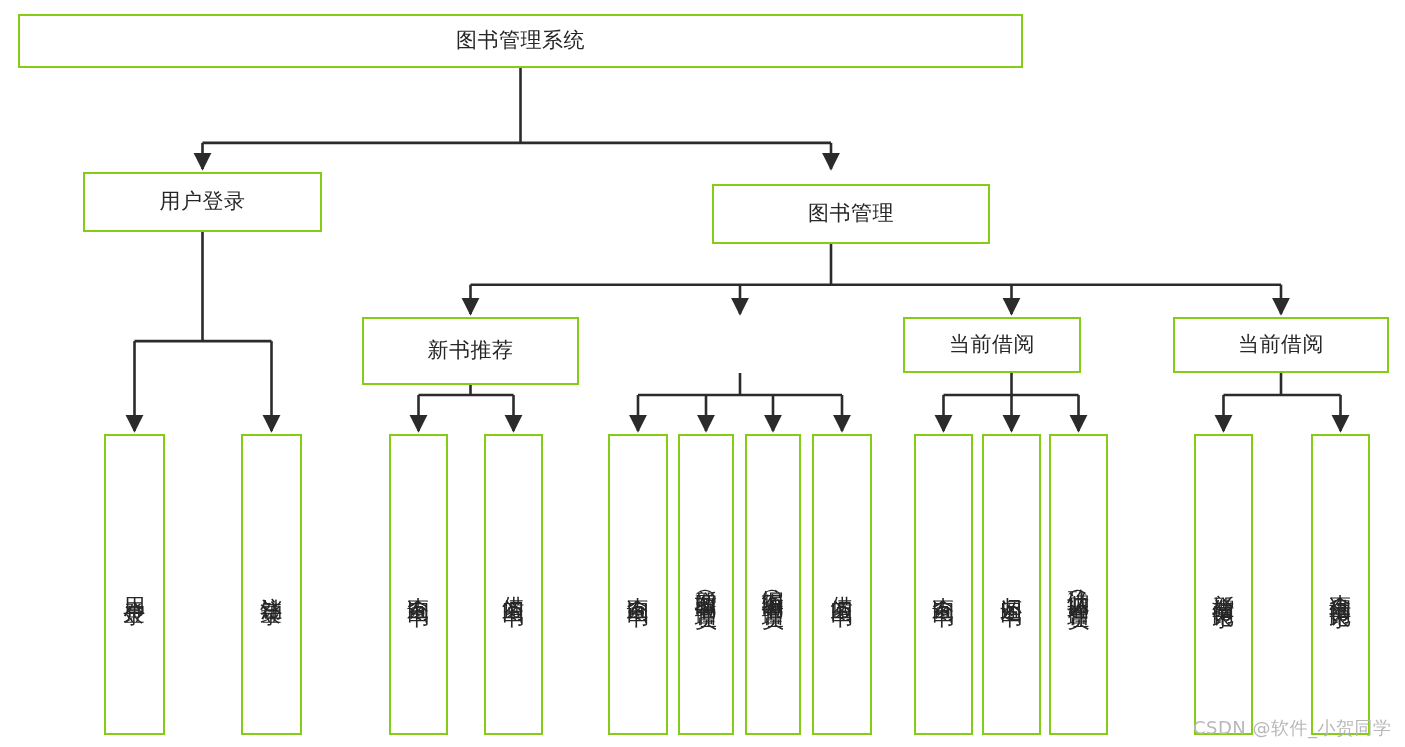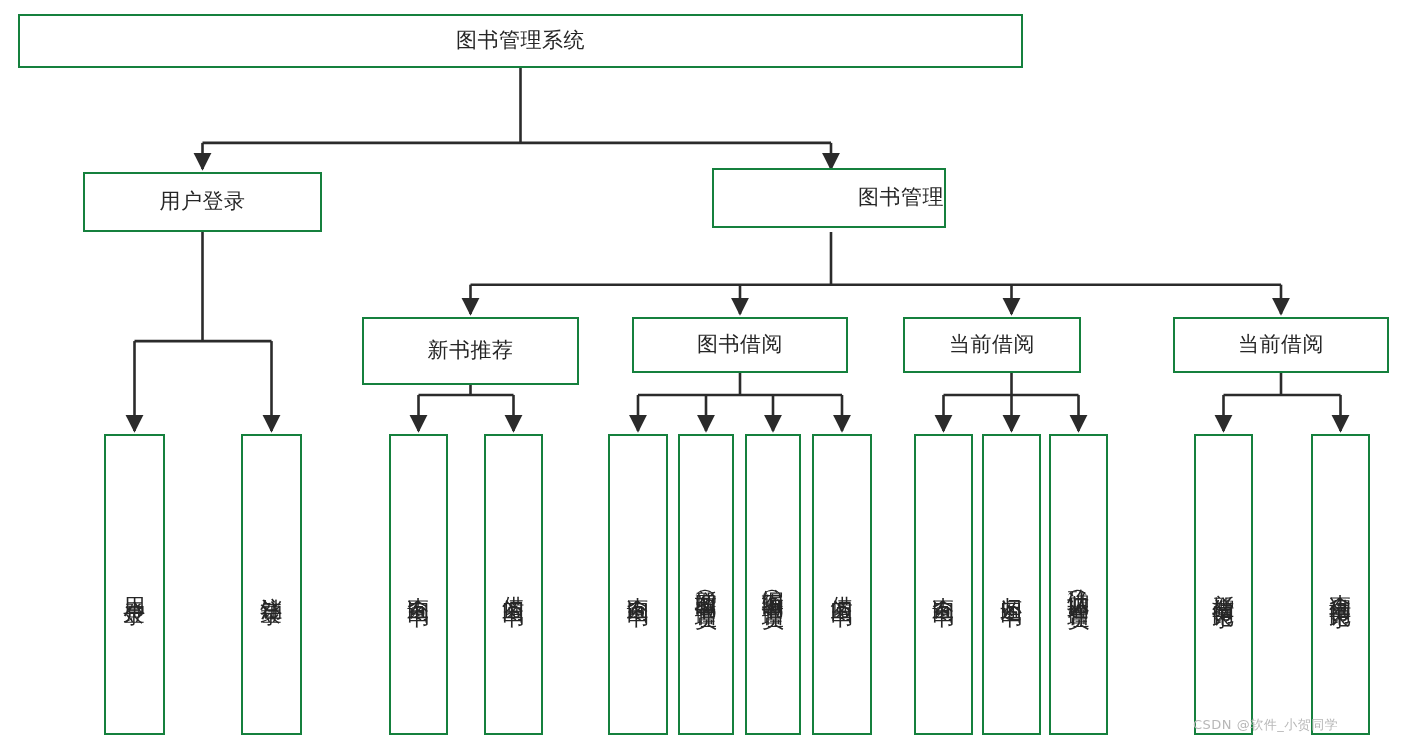--- a/index.html
+++ b/index.html
@@ -22,21 +22,21 @@
     position: absolute;
     left: 0;
     top: 0;
     width: 1405px;
     height: 747px;
   }
   .node-box {
     position: absolute;
     box-sizing: border-box;
     background: #ffffff;
-    border: 2px solid #15803d;
+    border: 2px solid #84cc16;
     display: flex;
     align-items: center;
     justify-content: center;
     color: #262626;
   }
   .node-box.horizontal {
     font-size: 21px;
     letter-spacing: 0.5px;
     line-height: 1.2;
   }
@@ -46,21 +46,21 @@
     font-size: 22px;
     letter-spacing: 3px;
     line-height: 1.15;
     padding: 6px 0;
     text-align: center;
     white-space: nowrap;
   }
   .watermark {
     position: absolute;
     color: #b8b8b8;
-    font-size: 13px;
+    font-size: 18px;
     letter-spacing: 0.5px;
     white-space: nowrap;
     font-family: "DejaVu Sans", "Liberation Sans", sans-serif;
   }
 </style>
 </head>
 <body>
 
 <div id="canvas">
 
@@ -107,29 +107,26 @@
       </g>
   </svg>
 
   <div class="node-box horizontal" style="left: 18px; top: 14px; width: 1005px; height: 54px;">
     <span>图书管理系统</span>
   </div>
 
   <div class="node-box horizontal" style="left: 83px; top: 172px; width: 239px; height: 60px;">
     <span>用户登录</span>
   </div>
-  <div class="node-box horizontal" style="left: 712px; top: 168px; width: 234px; height: 60px; justify-content: flex-end;">
+  <div class="node-box horizontal" style="left: 712px; top: 184px; width: 278px; height: 60px;">
     <span>图书管理</span>
   </div>
 
   <div class="node-box horizontal" style="left: 362px; top: 317px; width: 217px; height: 68px;">
     <span>新书推荐</span>
-  </div>
-  <div class="node-box horizontal" style="left: 632px; top: 317px; width: 216px; height: 56px;">
-    <span>图书借阅</span>
   </div>
   <div class="node-box horizontal" style="left: 903px; top: 317px; width: 178px; height: 56px;">
     <span>当前借阅</span>
   </div>
   <div class="node-box horizontal" style="left: 1173px; top: 317px; width: 216px; height: 56px;">
     <span>当前借阅</span>
   </div>
 
   <div class="node-box vertical" style="left: 104px; top: 434px; width: 61px; height: 301px;">用户登录</div>
   <div class="node-box vertical" style="left: 241px; top: 434px; width: 61px; height: 301px;">注销登录</div>

